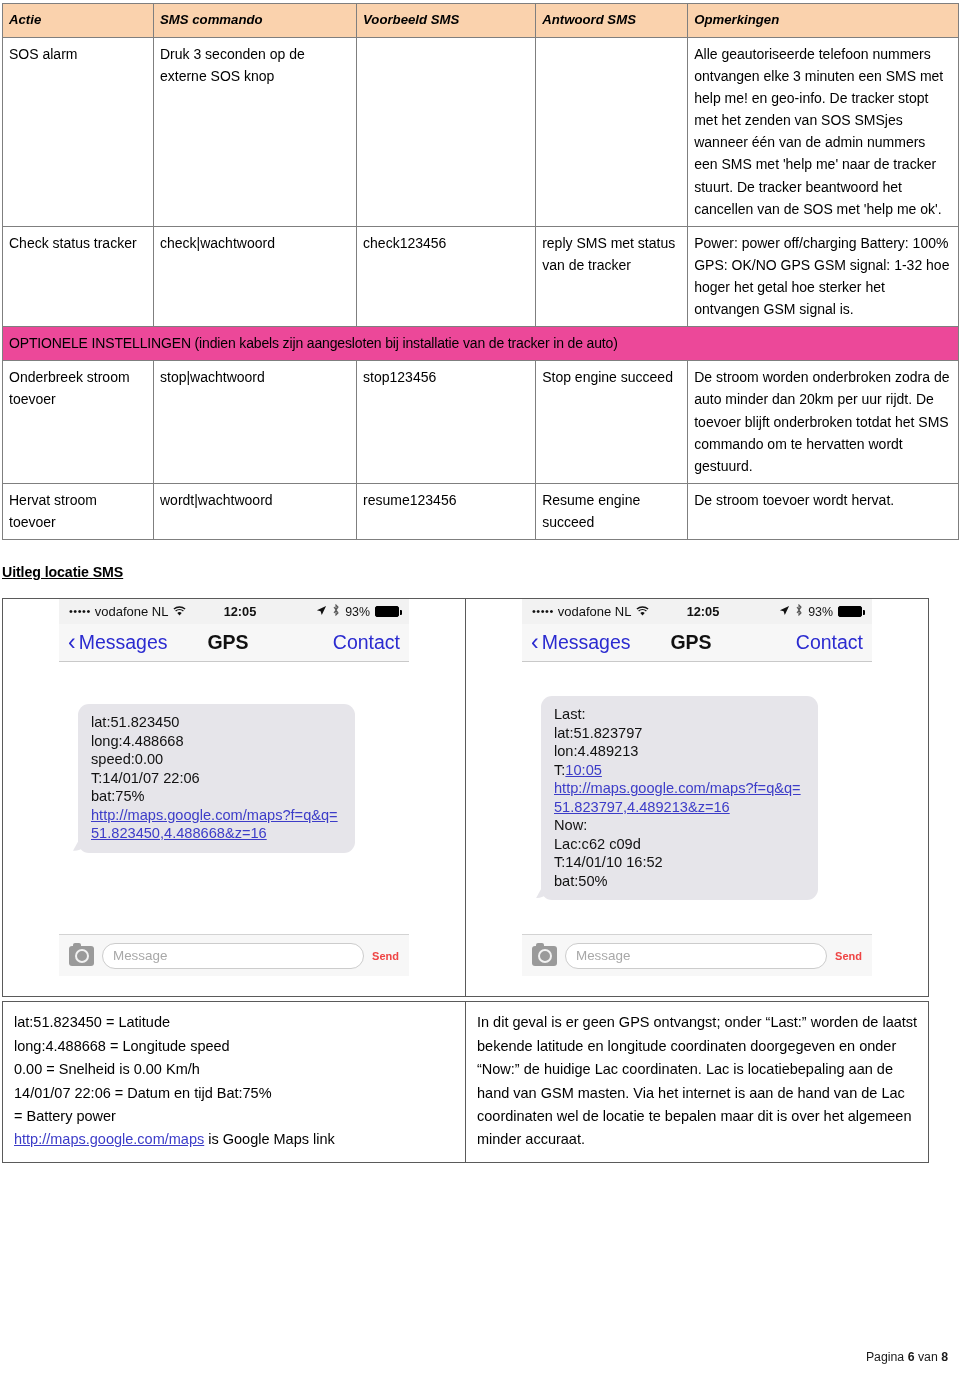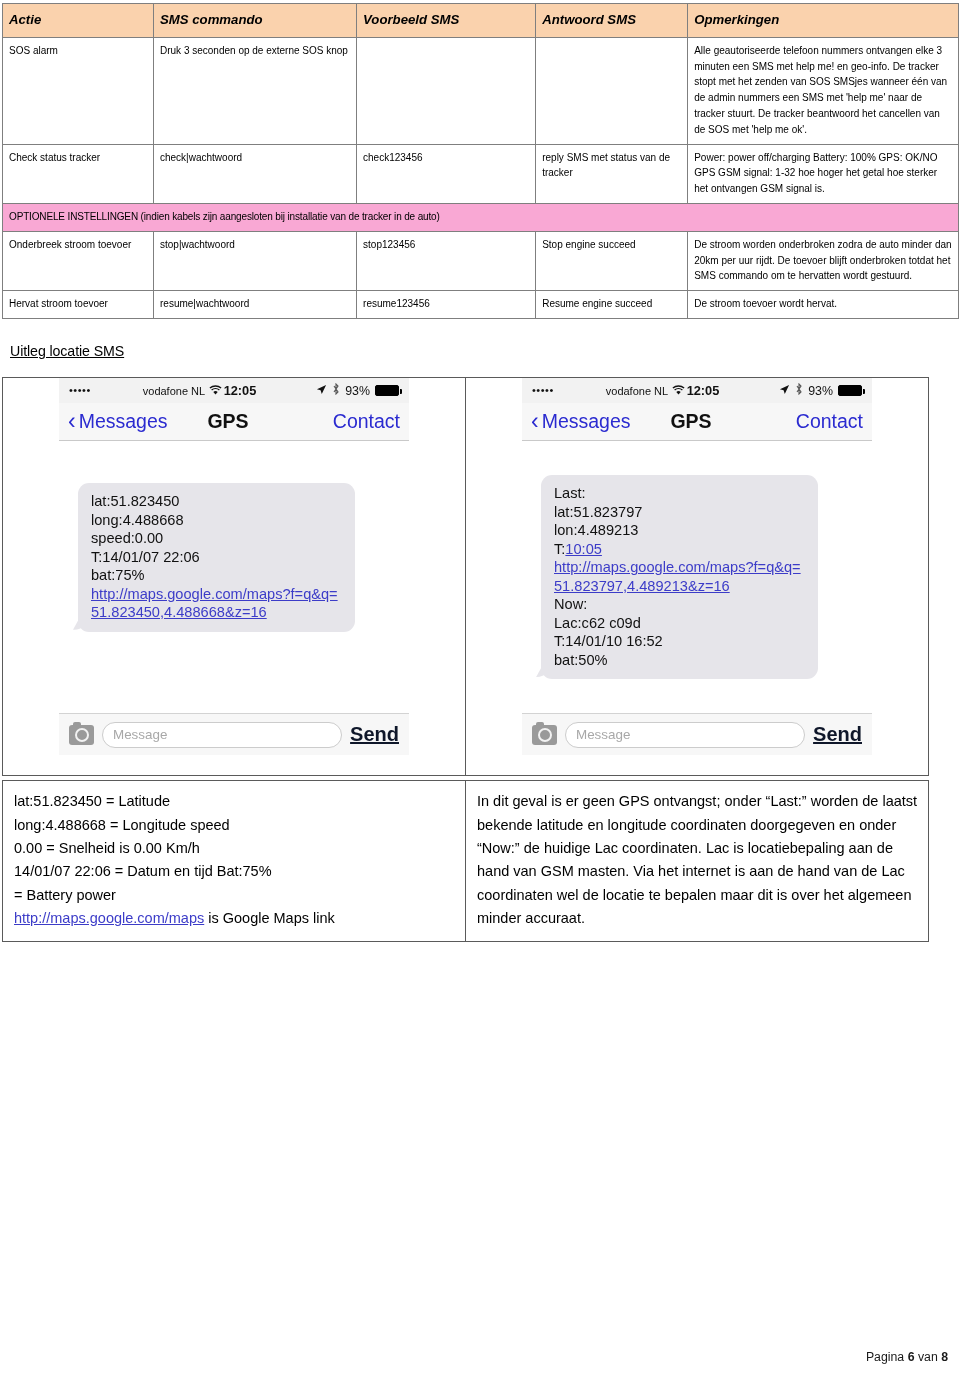--- a/index.html
+++ b/index.html
@@ -16,53 +16,53 @@
   table.cmd {
     width: 957px;
     margin: 3px 0 0 2px;
     border-collapse: collapse;
     table-layout: fixed;
   }
   table.cmd td, table.cmd th {
     border: 1px solid #7f7f7f;
     vertical-align: top;
     padding: 5px 6px 6px 6px;
-    font-size: 10px;
+    font-size: 14px;
     line-height: 1.58;
     font-weight: normal;
     text-align: left;
   }
   table.cmd thead th {
     background: #fad2ad;
     font-style: italic;
     font-weight: bold;
     font-size: 13.2px;
     padding-top: 6px;
     padding-bottom: 6px;
     border-color: #7f7f7f;
   }
   td.c1 { width: 145px; }
   td.c2 { width: 195px; }
   td.c3 { width: 211px; }
   td.c4 { width: 146px; }
   td.c5 { width: 260px; }
 
   .section-banner {
-    background: #f9a8d4;
+    background: #ec4899;
     font-weight: bold;
     font-size: 15.1px;
     padding: 6px 7px 7px 7px;
     letter-spacing: -0.15px;
   }
 
   
   .subhead {
-    margin: 24px 0 0 10px;
+    margin: 24px 0 0 2px;
     font-size: 14.2px;
-    font-weight: normal;
+    font-weight: bold;
     text-decoration: underline;
     letter-spacing: -0.1px;
   }
 
   
   table.shots {
     width: 926px;
     margin: 18px 0 0 2px;
     border-collapse: collapse;
     table-layout: fixed;
@@ -85,21 +85,21 @@
     background: #f2f2f2;
     display: flex;
     align-items: center;
     padding: 0 10px;
     font-size: 12.4px;
     color: #111;
     position: relative;
   }
   .sb-left { display: flex; align-items: center; gap: 4px; }
   .dots { letter-spacing: 0.5px; font-size: 11px; line-height: 1; }
-  .carrier { font-size: 11px; margin-left: 48px; }
+  .carrier { font-size: 13px; }
   .wifi-ico { display:inline-block; width: 13px; height: 11px; position: relative; }
   .sb-time {
     position: absolute; left: 12px; right: 0; text-align: center;
     font-weight: bold; font-size: 12.8px;
   }
   .sb-right { margin-left: auto; display: flex; align-items: center; gap: 5px; font-size: 12.4px; }
   .batt {
     display: inline-block; width: 24px; height: 11px;
     border: 1px solid #000; border-radius: 2px; position: relative; background: #000;
   }
@@ -172,21 +172,21 @@
   }
   .cam::after {
     content: ""; position: absolute; left: 4px; top: -3px;
     width: 8px; height: 4px; background: #9a9a9a; border-radius: 2px 2px 0 0;
   }
   .msgbox {
     flex: 1; height: 26px; border: 1px solid #ccc; border-radius: 13px;
     background: #fff; display: flex; align-items: center;
     padding: 0 10px; font-size: 13.4px; color: #a8a8a8;
   }
-  .sendbtn { color: #0f172a; font-size: 20px; font-weight: bold; flex: none; text-decoration: underline; }
+  .sendbtn { color: #ef4444; font-size: 11px; font-weight: bold; flex: none; }
 
   
   table.expl {
     width: 926px;
     margin: 4px 0 0 2px;
     border-collapse: collapse;
     table-layout: fixed;
   }
   table.expl td {
     border: 1px solid #5a5a5a;
@@ -239,21 +239,21 @@
       </tr>
       <tr>
         <td class="c1">Onderbreek stroom toevoer</td>
         <td class="c2">stop|wachtwoord</td>
         <td class="c3">stop123456</td>
         <td class="c4">Stop engine succeed</td>
         <td class="c5">De stroom worden onderbroken zodra de auto minder dan 20km per uur rijdt. De toevoer blijft onderbroken totdat het SMS commando om te hervatten wordt gestuurd.</td>
       </tr>
       <tr>
         <td class="c1">Hervat stroom toevoer</td>
-        <td class="c2">resume|wachtwoord</td>
+        <td class="c2">wordt|wachtwoord</td>
         <td class="c3">resume123456</td>
         <td class="c4">Resume engine succeed</td>
         <td class="c5">De stroom toevoer wordt hervat.</td>
       </tr>
     </tbody>
   </table>
 
   <div class="subhead">Uitleg locatie SMS</div>
 
   <table class="shots">

